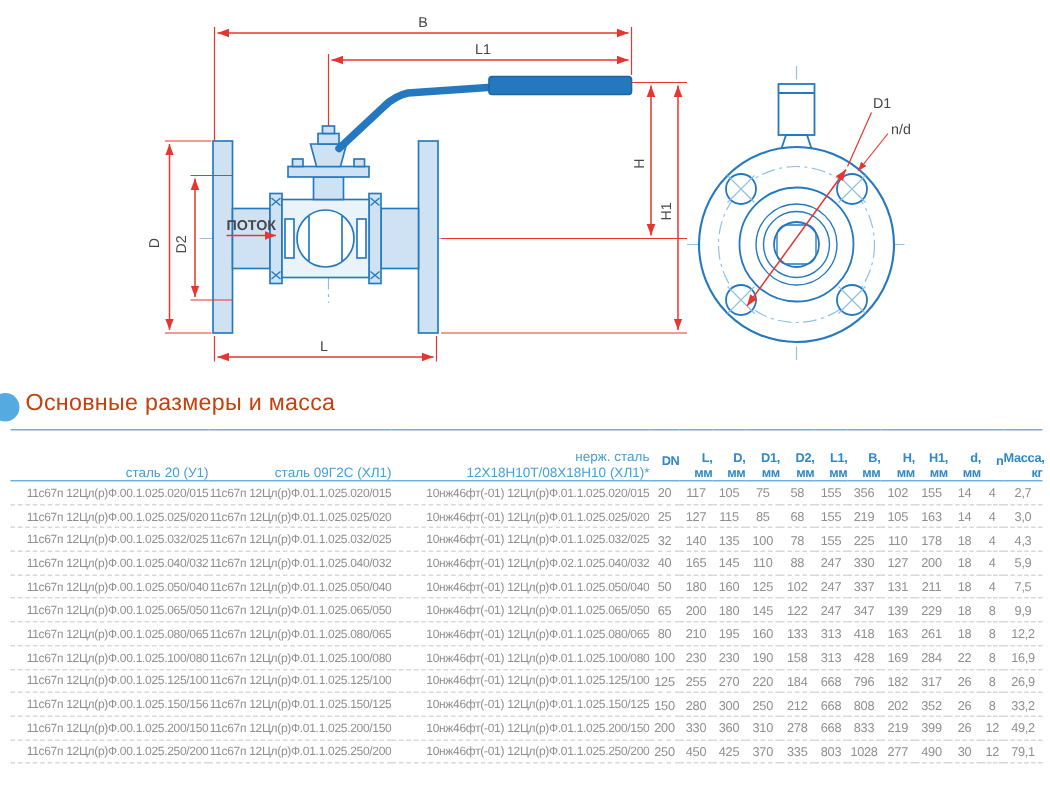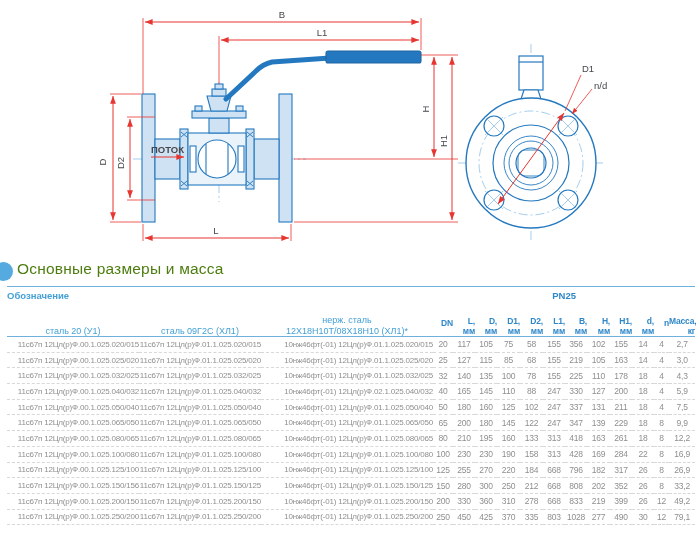--- a/index.html
+++ b/index.html
@@ -6,30 +6,30 @@
   body{
     width:700px;height:537px;position:relative;overflow:hidden;background:#ffffff;
     font-family:"Liberation Sans", sans-serif;
   }
   .drawing-wrap{position:absolute;top:0;left:0;width:700px;height:258px;}
   svg text{font-family:"Liberation Sans", sans-serif;}
   .lab{fill:#46464c;font-size:9.5px;}
   .lab-b{fill:#46464c;font-size:9.5px;font-weight:bold;}
 
   .title-bullet{position:absolute;left:-6px;top:262px;width:19px;height:19px;border-radius:50%;background:#55abdf;}
-  .section-title{position:absolute;left:17px;top:260px;font-size:15.5px;color:#4d7c0f;letter-spacing:0.2px;}
+  .section-title{position:absolute;left:17px;top:260px;font-size:15.5px;color:#c2410c;letter-spacing:0.2px;}
 
   table.dims{
     position:absolute;top:286px;left:7px;width:688px;border-collapse:collapse;table-layout:fixed;
     border-top:1.5px solid #6fb0dd;
   }
   table.dims th,table.dims td{padding:0;margin:0;}
   .desig-h{color:#45a0d6;font-size:9.5px;font-weight:bold;text-align:left;padding:4px 0 1px 4px;height:16px;vertical-align:middle;}
   .pn{color:#2f88c9;font-size:9.5px;font-weight:bold;text-align:center;vertical-align:middle;}
-  .mat-h{color:#45a0d6;font-size:9px;font-weight:normal;text-align:center;vertical-align:bottom;padding:0 0 4px 4px;line-height:10.5px;height:33px;}
+  .mat-h{color:#45a0d6;font-size:9px;font-weight:normal;text-align:right;vertical-align:bottom;padding:0 0 4px 4px;line-height:10.5px;height:33px;}
   .dimth{color:#2f88c9;font-size:8.5px;font-weight:bold;text-align:right;vertical-align:bottom;padding-bottom:3px;}
   .dimth div{line-height:9.5px;letter-spacing:-0.2px;}
   .dimth.single{vertical-align:bottom;padding-bottom:8px;}
   thead tr.hr2 th{border-bottom:1px solid #6fb0dd;}
   tbody tr{height:15.7px;}
   tbody tr td{border-top:1px dashed #d8d8d8;}
   tbody tr:first-child td{border-top:none;}
   tbody tr:last-child td{border-bottom:1px dashed #d8d8d8;}
   td.des{color:#8f8f8f;font-size:8px;letter-spacing:-0.2px;white-space:nowrap;overflow:hidden;text-align:right;padding-left:4px;}
   td.num{color:#8f8f8f;font-size:8.5px;text-align:center;letter-spacing:-0.2px;}
@@ -182,24 +182,20 @@
       <col style="width:23px">
       <col style="width:22px">
     <col style="width:22px">
       <col style="width:23px">
       <col style="width:22px">
     <col style="width:22px">
       <col style="width:15px">
       <col style="width:26px">
   </colgroup>
   <thead>
-    <tr>
-      <th class="desig-h" colspan="3">Обозначение</th>
-      <th class="pn" colspan="12">PN25</th>
-    </tr>
     <tr class="hr2" id="header-row">
       <th class="mat-h">сталь 20 (У1)</th>
       <th class="mat-h">сталь 09Г2С (ХЛ1)</th>
       <th class="mat-h"><span>нерж. сталь</span><br><span>12Х18Н10Т/08Х18Н10 (ХЛ1)*</span></th>
 
     <th class="dimth single">
           <div>DN</div>
         </th>
         <th class="dimth">
           <div>L,</div>

